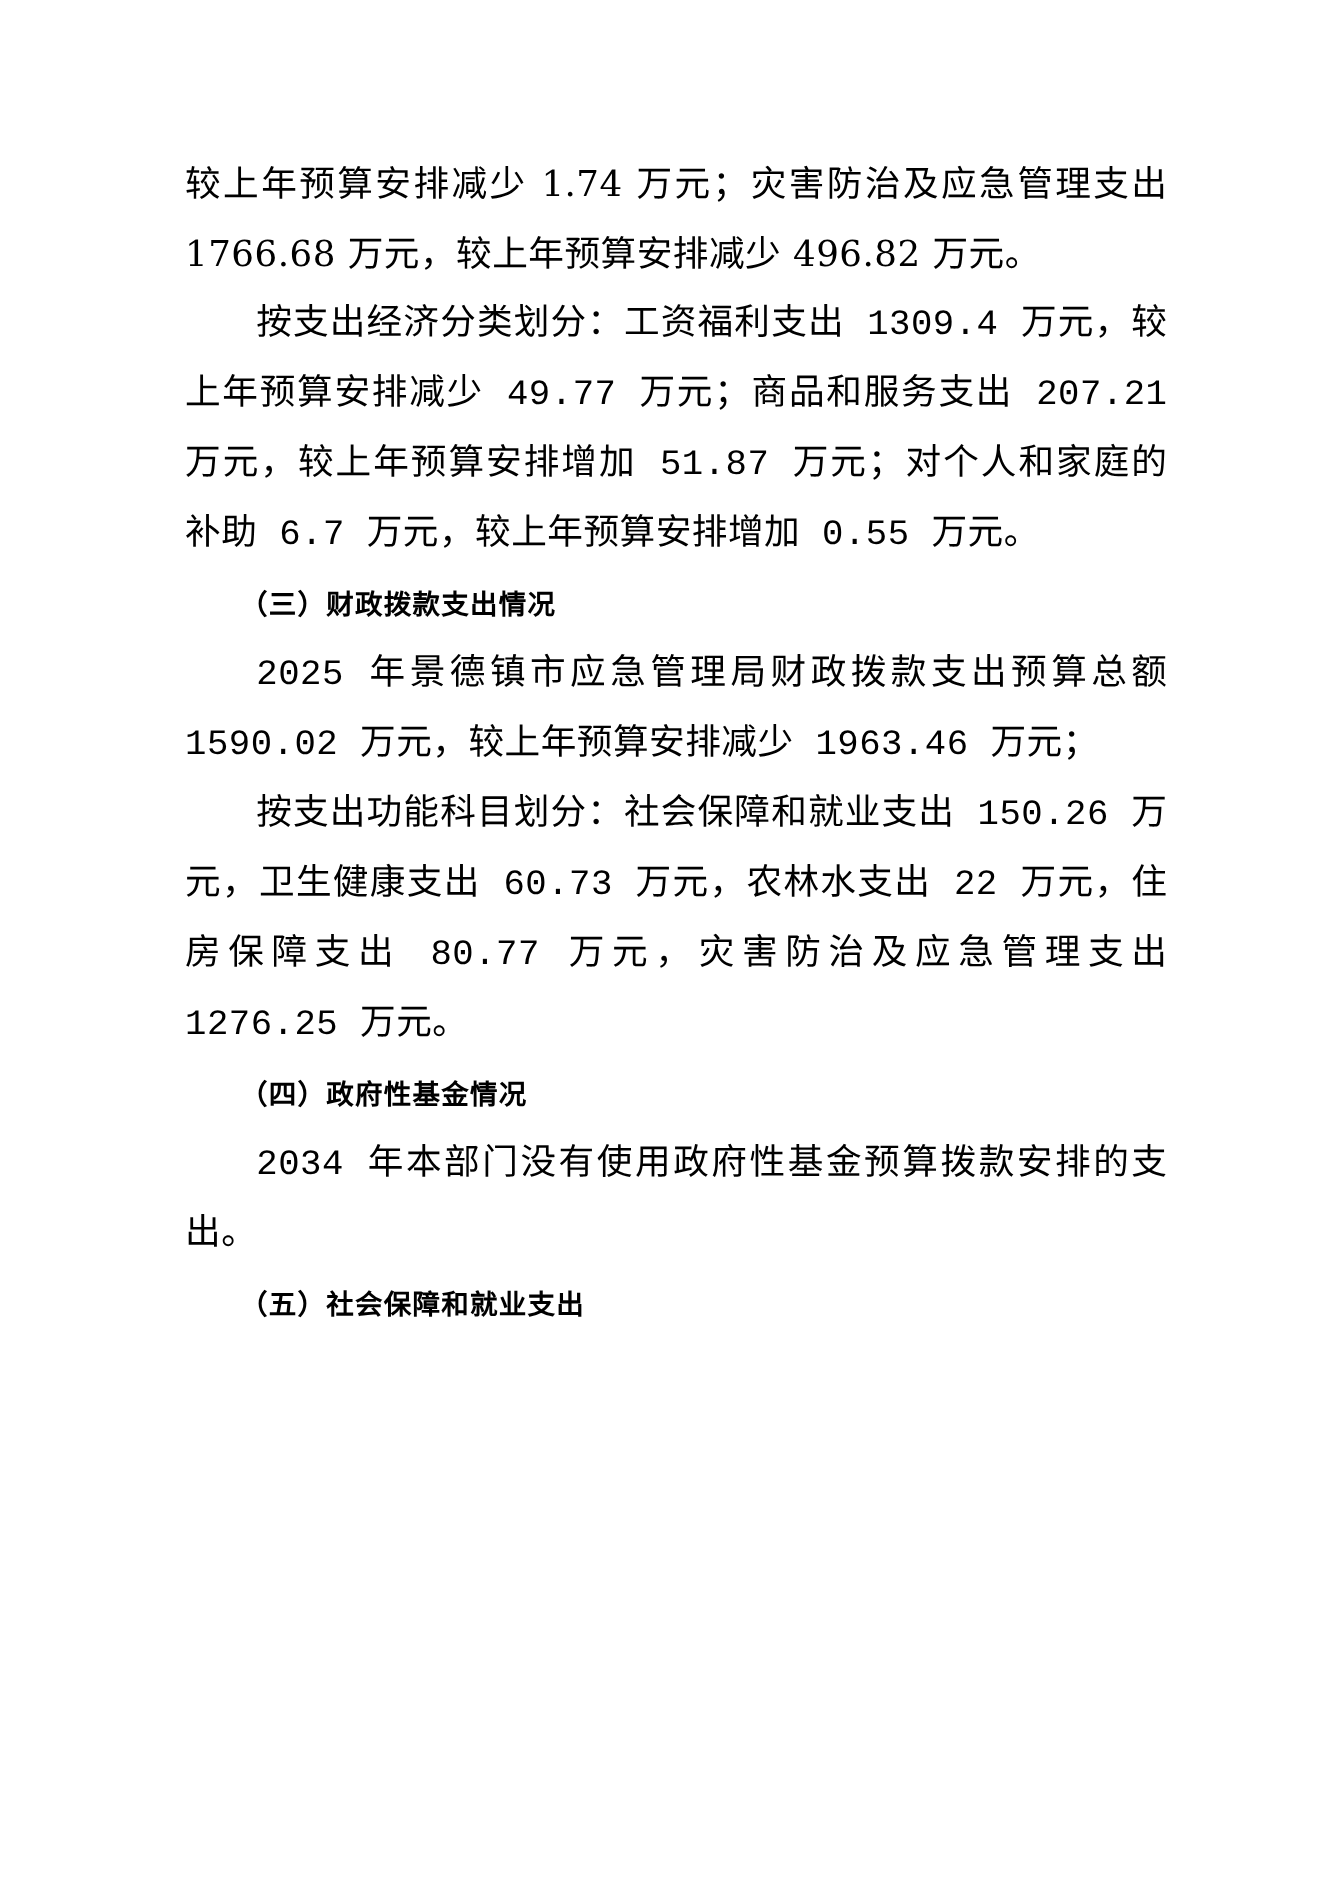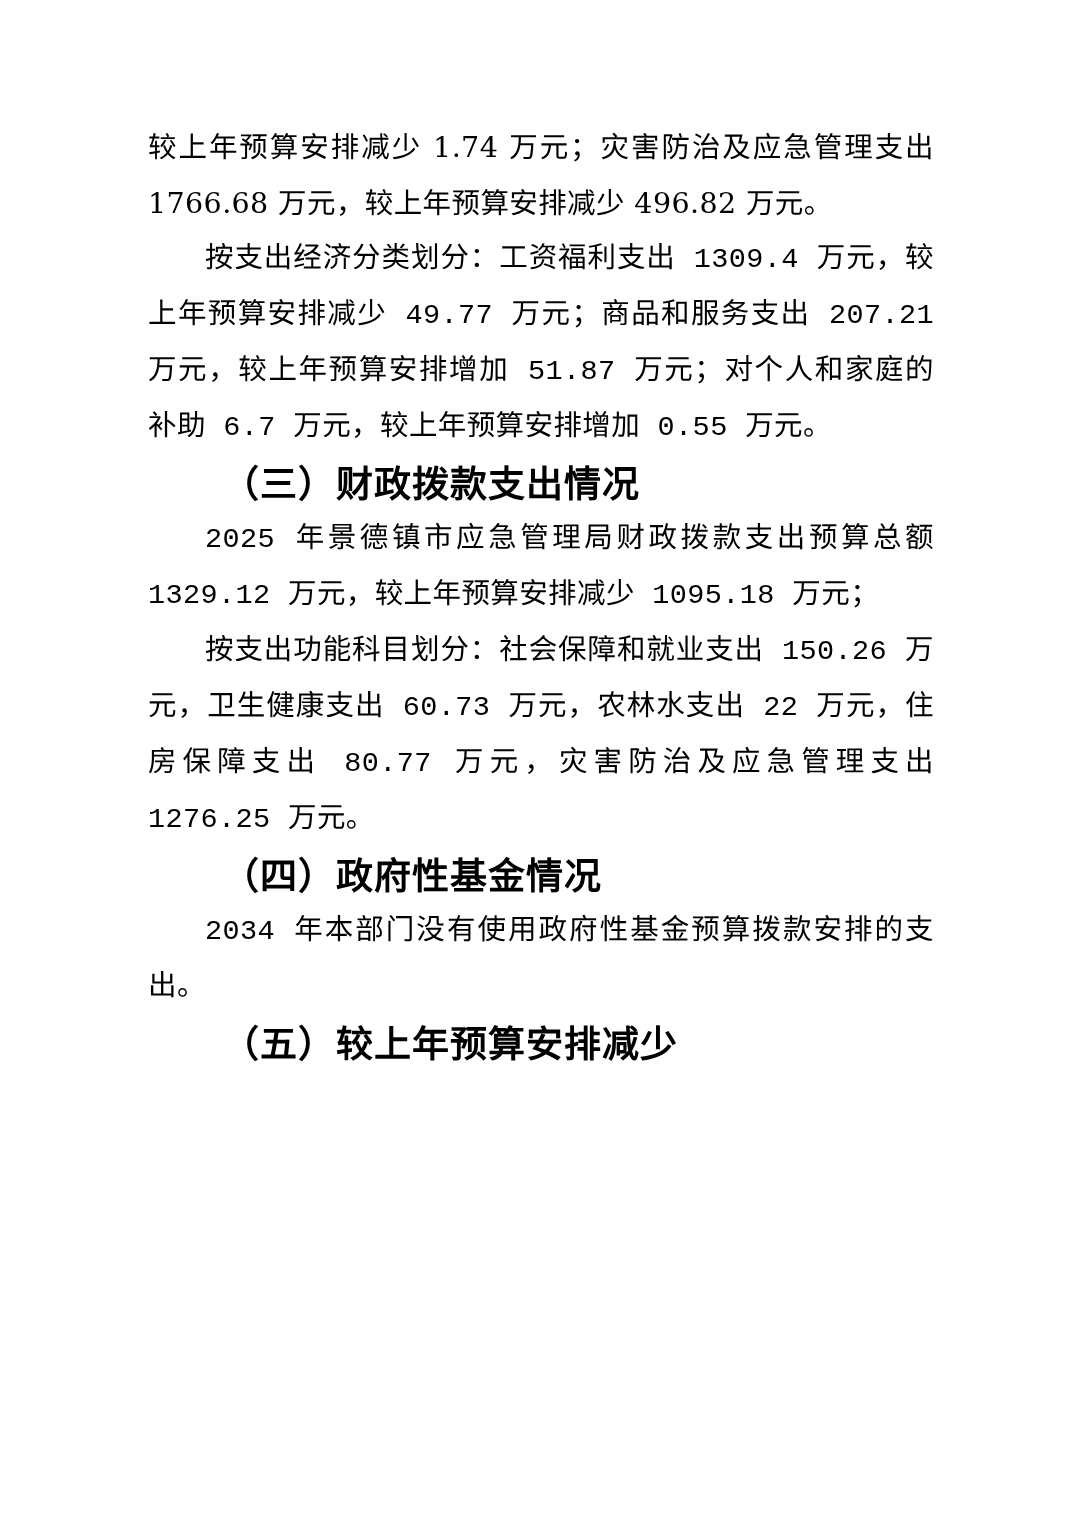--- a/index.html
+++ b/index.html
@@ -28,45 +28,45 @@
     margin: 0;
     text-indent: 2em;
     font-family: Liberation Mono, monospace;
   }
   p.cont {
     margin: 0;
     text-indent: 0;
   }
   h2.section-heading {
     margin: 0;
-    font-size: 37px;
+    font-size: 22px;
     line-height: 56px;
     font-weight: bold;
     text-indent: 2em;
     letter-spacing: 1px;
     font-family: "DejaVu Serif", "Liberation Serif", serif;
   }
 </style>
 </head>
 <body>
 
 <div class="page">
   <div class="doc-body">
 
     <p class="cont">较上年预算安排减少 1.74 万元；灾害防治及应急管理支出 1766.68 万元，较上年预算安排减少 496.82 万元。</p>
 
     <p class="para">按支出经济分类划分：工资福利支出 1309.4 万元，较上年预算安排减少 49.77 万元；商品和服务支出 207.21 万元，较上年预算安排增加 51.87 万元；对个人和家庭的补助 6.7 万元，较上年预算安排增加 0.55 万元。</p>
 
     <h2 class="section-heading">（三）财政拨款支出情况</h2>
 
-    <p class="para">2025 年景德镇市应急管理局财政拨款支出预算总额 1329.12 万元，较上年预算安排减少 1095.18 万元；</p>
+    <p class="para">2025 年景德镇市应急管理局财政拨款支出预算总额 1590.02 万元，较上年预算安排减少 1963.46 万元；</p>
 
     <p class="para">按支出功能科目划分：社会保障和就业支出 150.26 万元，卫生健康支出 60.73 万元，农林水支出 22 万元，住房保障支出 80.77 万元，灾害防治及应急管理支出 1276.25 万元。</p>
 
 
     <h2 class="section-heading">（四）政府性基金情况</h2>
 
     <p class="para">2034 年本部门没有使用政府性基金预算拨款安排的支出。</p>
 
-    <h2 class="section-heading">（五）较上年预算安排减少</h2>
+    <h2 class="section-heading">（五）社会保障和就业支出</h2>
 
   </div>
 </div>
 
 </body></html>

